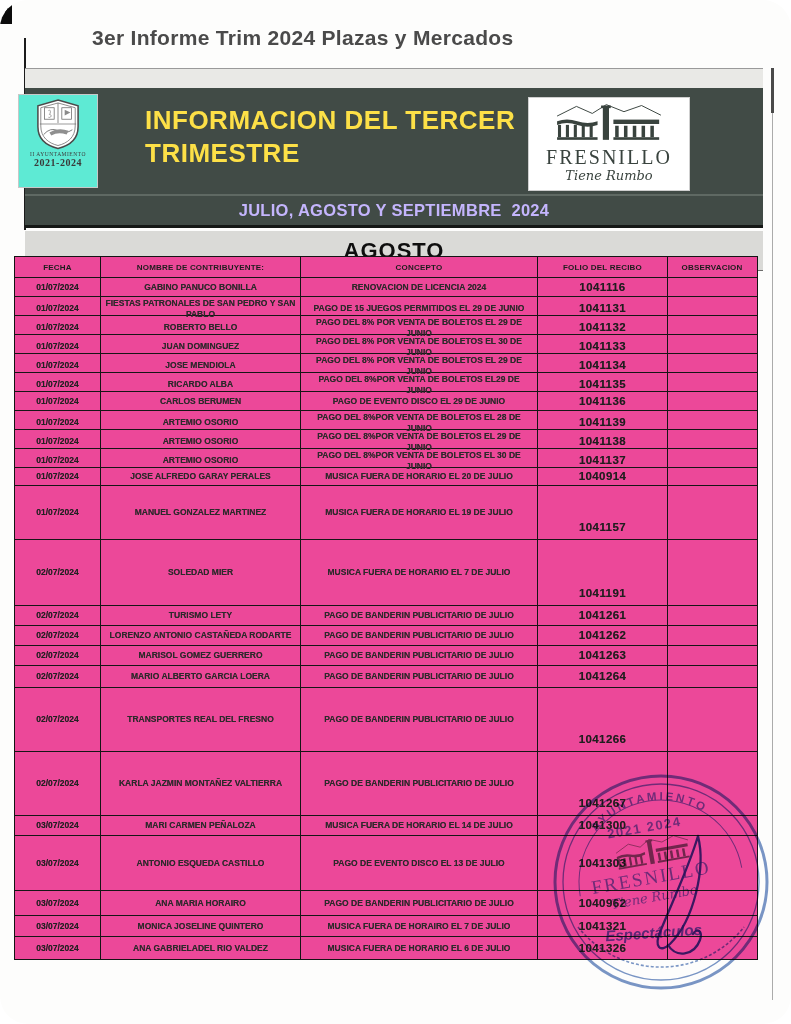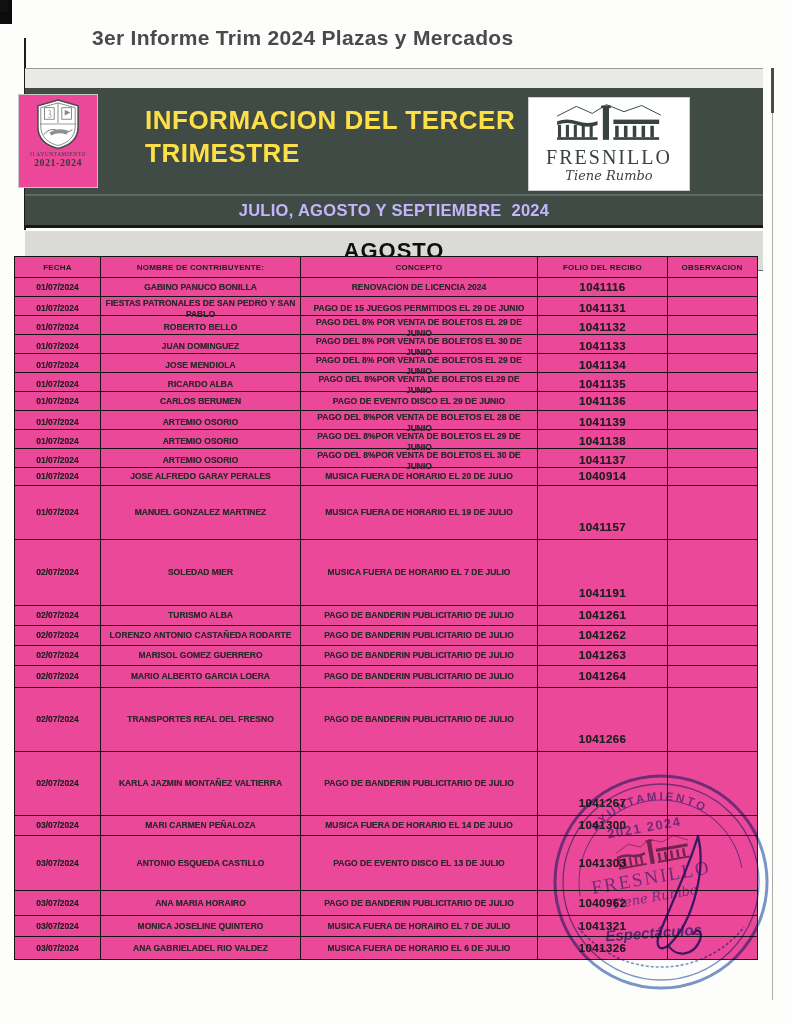--- a/index.html
+++ b/index.html
@@ -1,37 +1,37 @@
 <!DOCTYPE html>
 <html style="--band-dark: #414b46; --band-light: #e9e9e6; --month-band: #dadad7; --title-gray: #4a4a4a; --stamp-blue: #5579b8; --signature-blue: #2c3f97;"><head>
 <meta charset="utf-8">
 <style>
   * { margin:0; padding:0; box-sizing:border-box; }
   html,body { width:791px; height:1024px; }
   body { font-family:"Liberation Sans", sans-serif; background:#fff; }
-  .page { position:relative; width:791px; height:1024px; background:#fdfdfc; overflow:hidden; }
+  .page { position:relative; width:791px; height:1024px; background:#fdfdfc; overflow:hidden;border-radius:28px; }
 
   
   .art-tl  { position:absolute; left:0; top:6;  width:12px; height:24px; background:#0c0c0c; }
   .art-tl2 { position:absolute; left:0; top:55; width:8px;  height:12px; background:#111; }
   .vline-left  { position:absolute; left:24px; top:38px; width:2px; height:192px; background:#1c1c1c; }
   .vline-right { position:absolute; left:772px; top:70px; width:1px; height:930px; background:#ababab; }
   .vline-right-dark { position:absolute; left:771px; top:68px; width:3px; height:45px; background:#4a4a4a; }
 
   .page-title { position:absolute; left:92px; top:26px; font-size:21px; font-weight:700;
                 color:var(--title-gray); letter-spacing:0.3px; }
 
   .band-light { position:absolute; left:25px; top:68px; width:738px; height:20px;
                 background:var(--band-light); border-top:1px solid #9a9a9a; }
 
   .band-dark { position:absolute; left:25px; top:88px; width:738px; height:140px;
                background:var(--band-dark); border-bottom:3px solid #151816; }
   .seam { position:absolute; left:0; top:106px; width:100%; height:2px; background:#79837b; opacity:.55; }
 
-  .logo-left { position:absolute; left:-7px; top:6px; width:80px; height:94px; background:#ec4899;
+  .logo-left { position:absolute; left:-7px; top:6px; width:80px; height:94px; background:#5eead4;
                border:1px solid #c8c8c8; display:flex; flex-direction:column; align-items:center;
                padding-top:3px; }
   .logo-left .org   { font-family:"Liberation Serif", serif; font-size:5.5px; color:#3c3c3c; letter-spacing:.5px; margin-top:1px; }
   .logo-left .years { font-family:"Liberation Serif", serif; font-size:10px; font-weight:700; color:#3a3a3a; letter-spacing:.5px; }
 
   .header-title { position:absolute; left:120px; top:16px; width:400px; text-align:left;
                   color:#fde047; font-size:26px; font-weight:700; line-height:1.25; letter-spacing:.5px; }
 
   .logo-right { position:absolute; left:503px; top:9px; width:162px; height:94px; background:#fff;
                 border:1px solid #cfcfcf; display:flex; flex-direction:column; align-items:center;
@@ -238,21 +238,21 @@
     </div>
         <div class="trow fb" style="height: 66px;">
       <div class="td c-fecha">02/07/2024</div>
       <div class="td c-nombre">SOLEDAD MIER</div>
       <div class="td c-concepto">MUSICA FUERA DE HORARIO EL 7 DE JULIO</div>
       <div class="td c-folio">1041191</div>
       <div class="td c-obs"></div>
     </div>
         <div class="trow" style="height: 20px;">
       <div class="td c-fecha">02/07/2024</div>
-      <div class="td c-nombre">TURISMO ALBA</div>
+      <div class="td c-nombre">TURISMO LETY</div>
       <div class="td c-concepto">PAGO DE BANDERIN PUBLICITARIO DE JULIO</div>
       <div class="td c-folio">1041261</div>
       <div class="td c-obs"></div>
     </div>
         <div class="trow" style="height: 20px;">
       <div class="td c-fecha">02/07/2024</div>
       <div class="td c-nombre">LORENZO ANTONIO CASTAÑEDA RODARTE</div>
       <div class="td c-concepto">PAGO DE BANDERIN PUBLICITARIO DE JULIO</div>
       <div class="td c-folio">1041262</div>
       <div class="td c-obs"></div>

